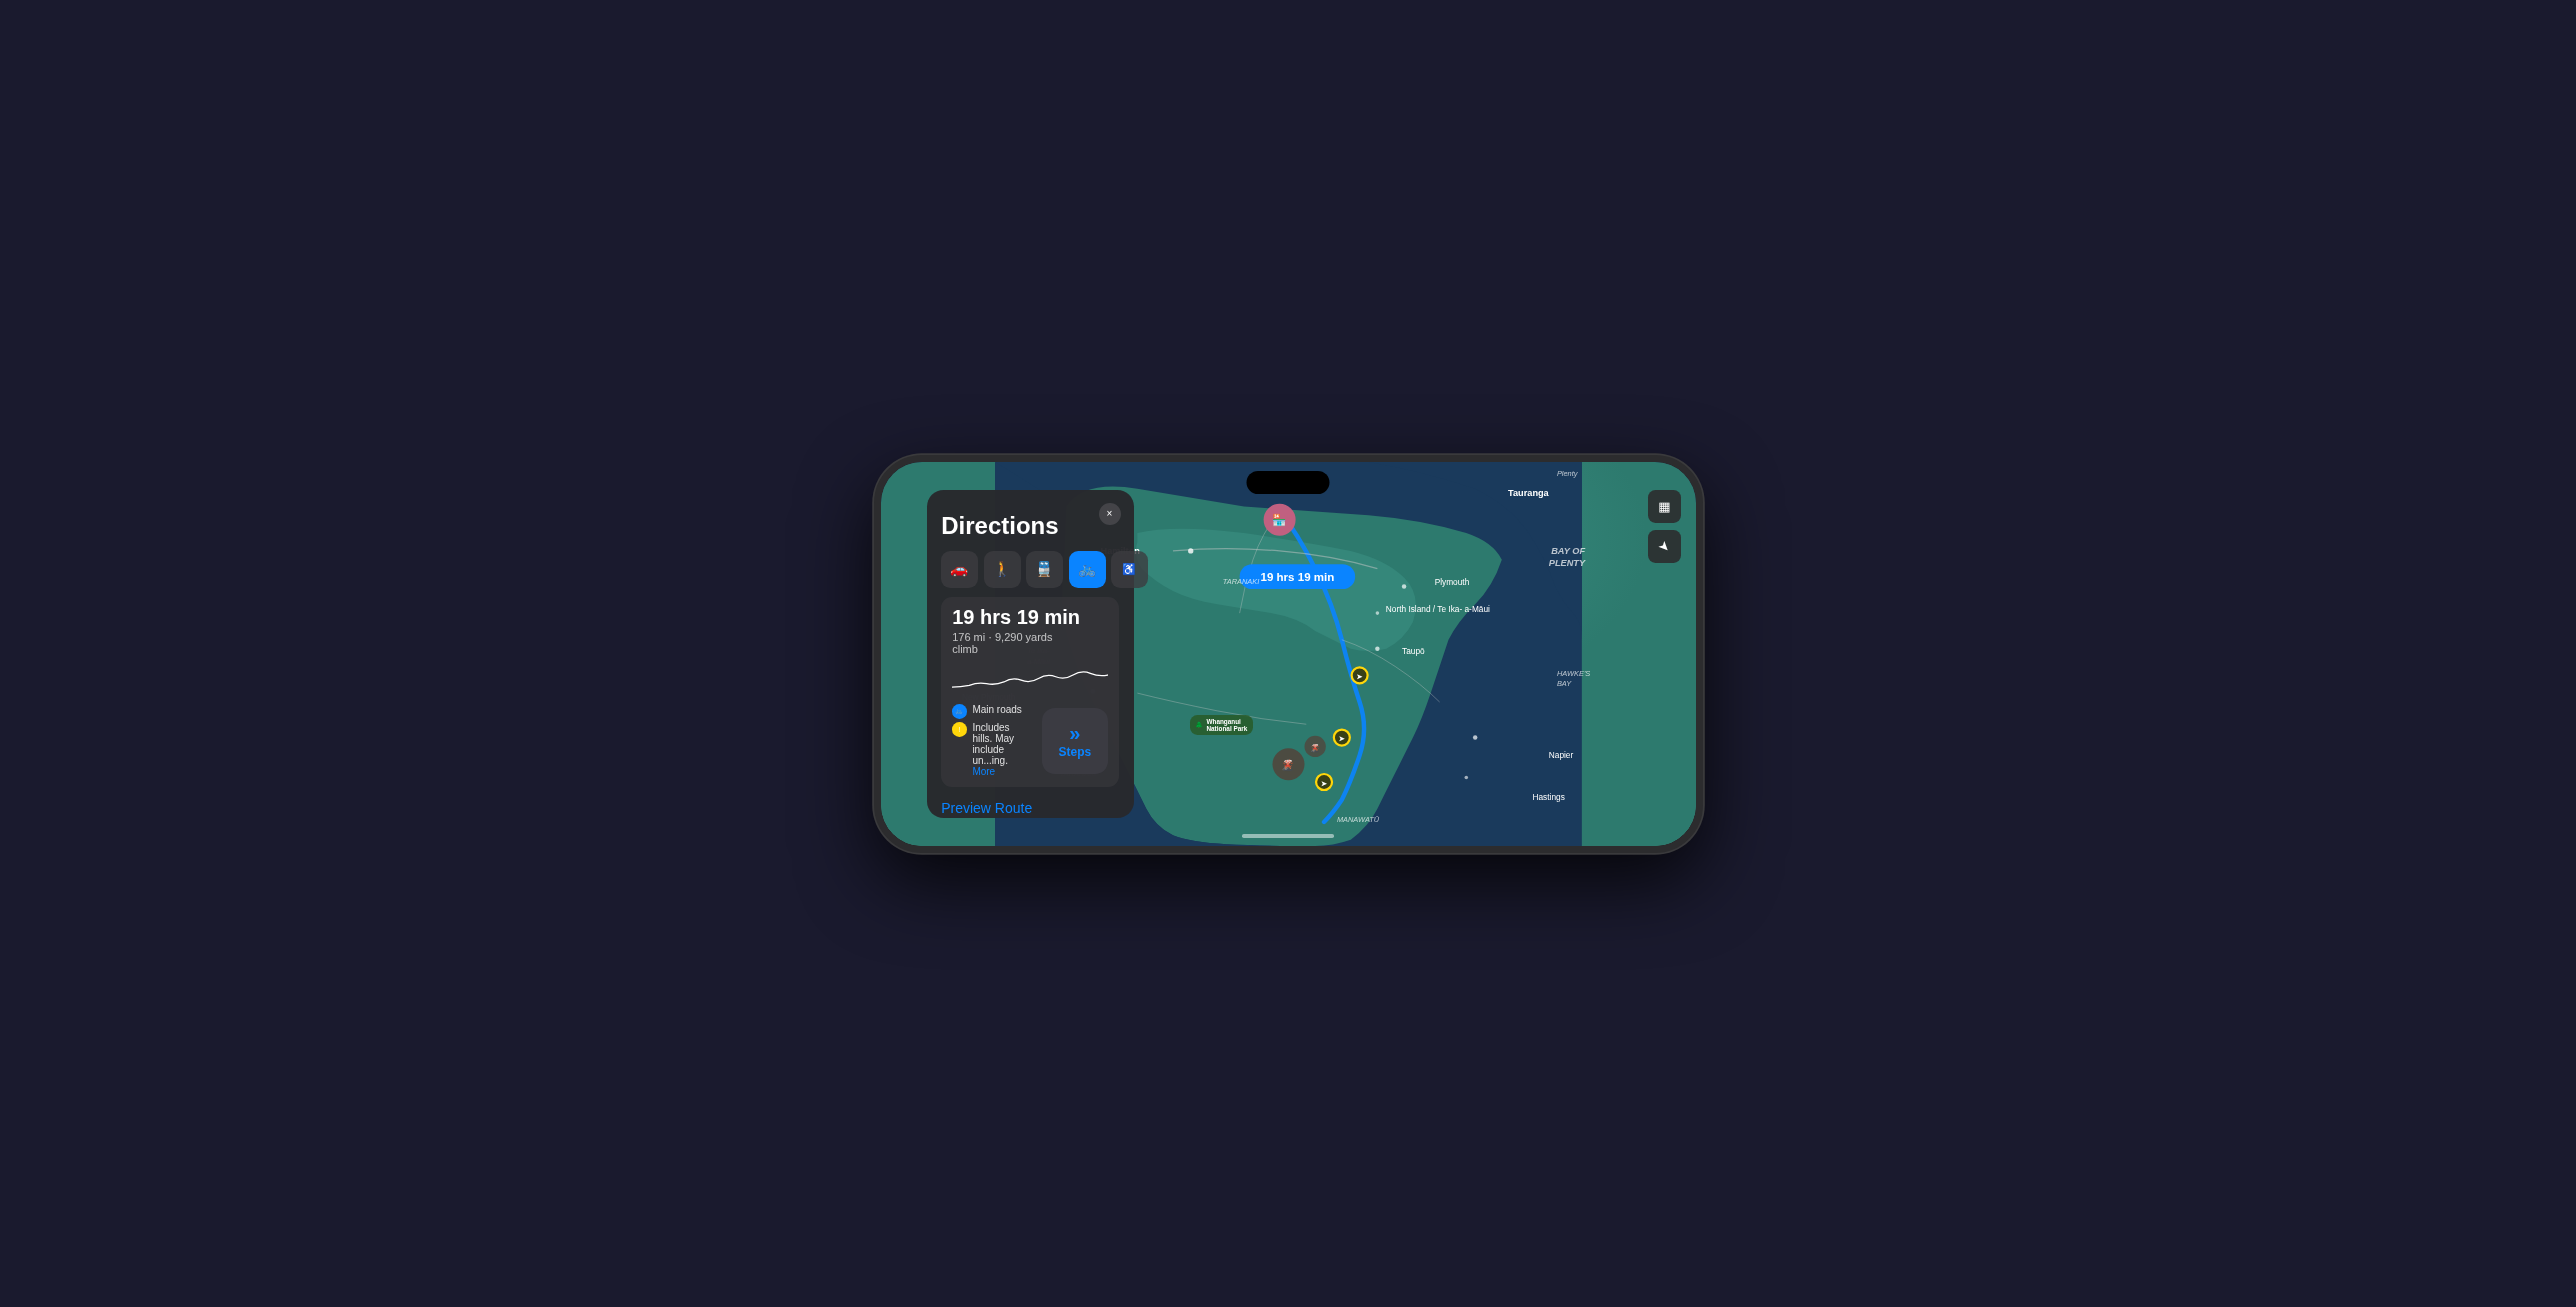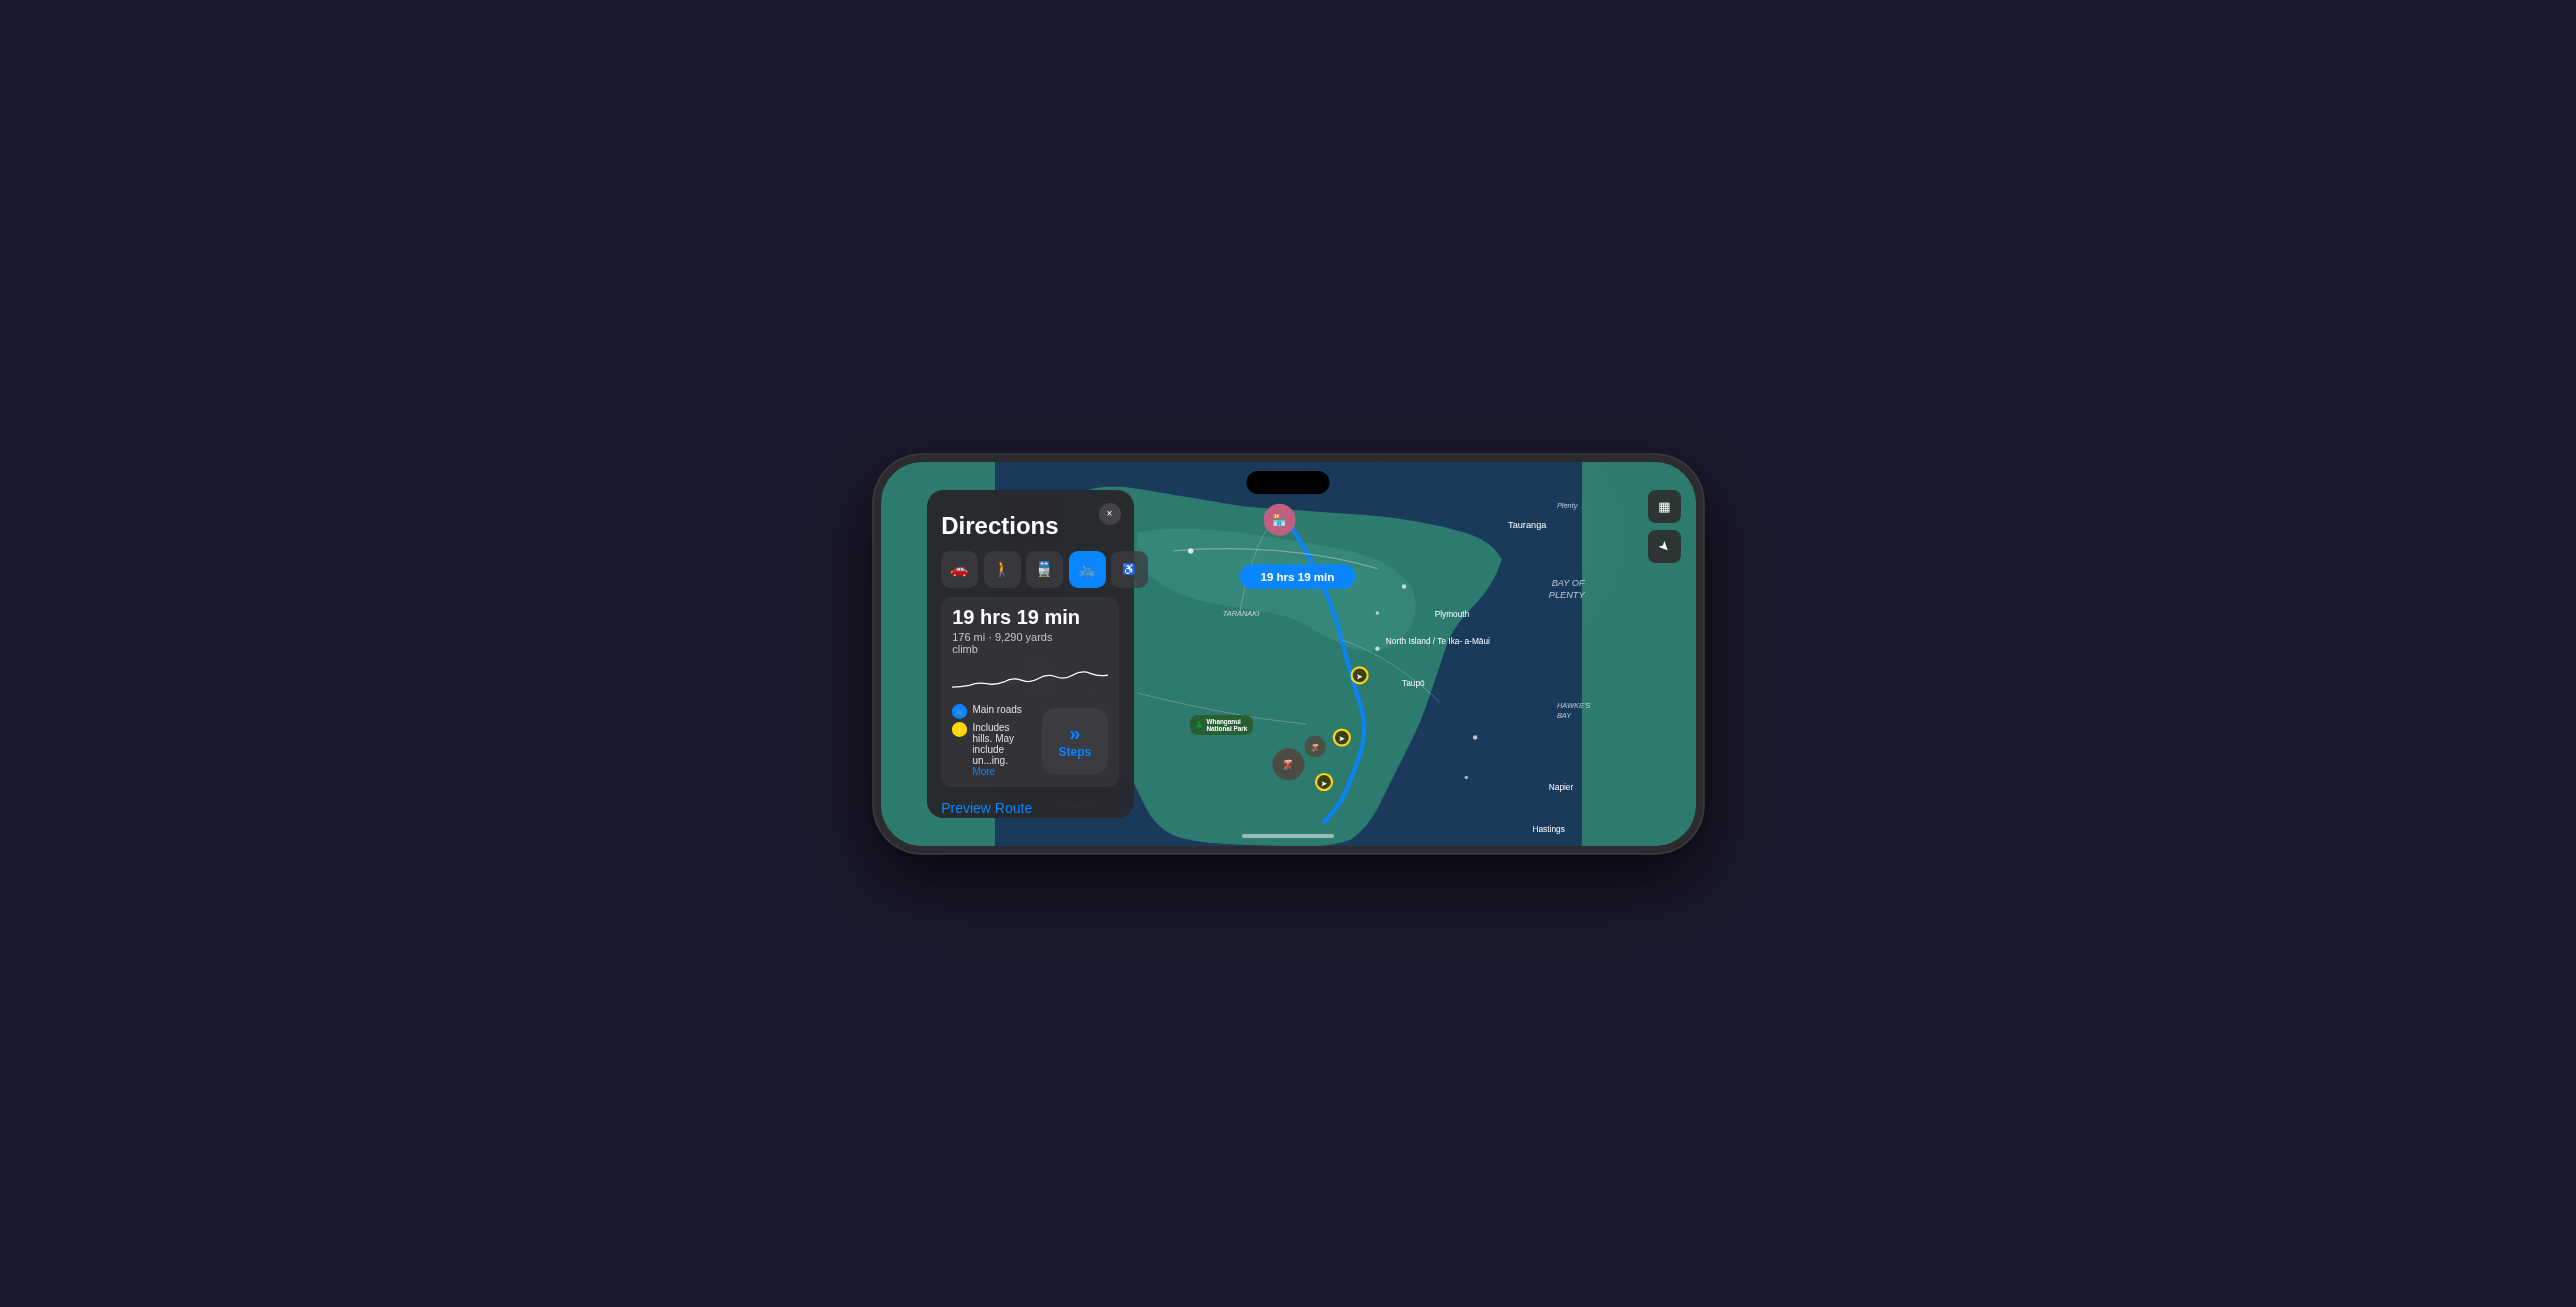--- a/index.html
+++ b/index.html
@@ -115,24 +115,23 @@
     }
 
     
     .map-label {
       position: absolute;
       color: #fff;
       font-size: 8.3px;
       font-weight: 500;
       white-space: nowrap;
       pointer-events: none;
-      margin-top: 32px;
     }
     .map-label.italic { font-style: italic; color: rgba(255,255,255,0.7); font-size: 7.4px; }
-    .map-label.bold { font-weight: 400; font-size: 9.2px; }
+    .map-label.bold { font-weight: 700; font-size: 9.2px; }
 
     
     .map-btn {
       position: absolute;
       width: 33px;
       height: 33px;
       background: rgba(44,44,46,0.9);
       border-radius: 7.4px;
       display: flex;
       align-items: center;

